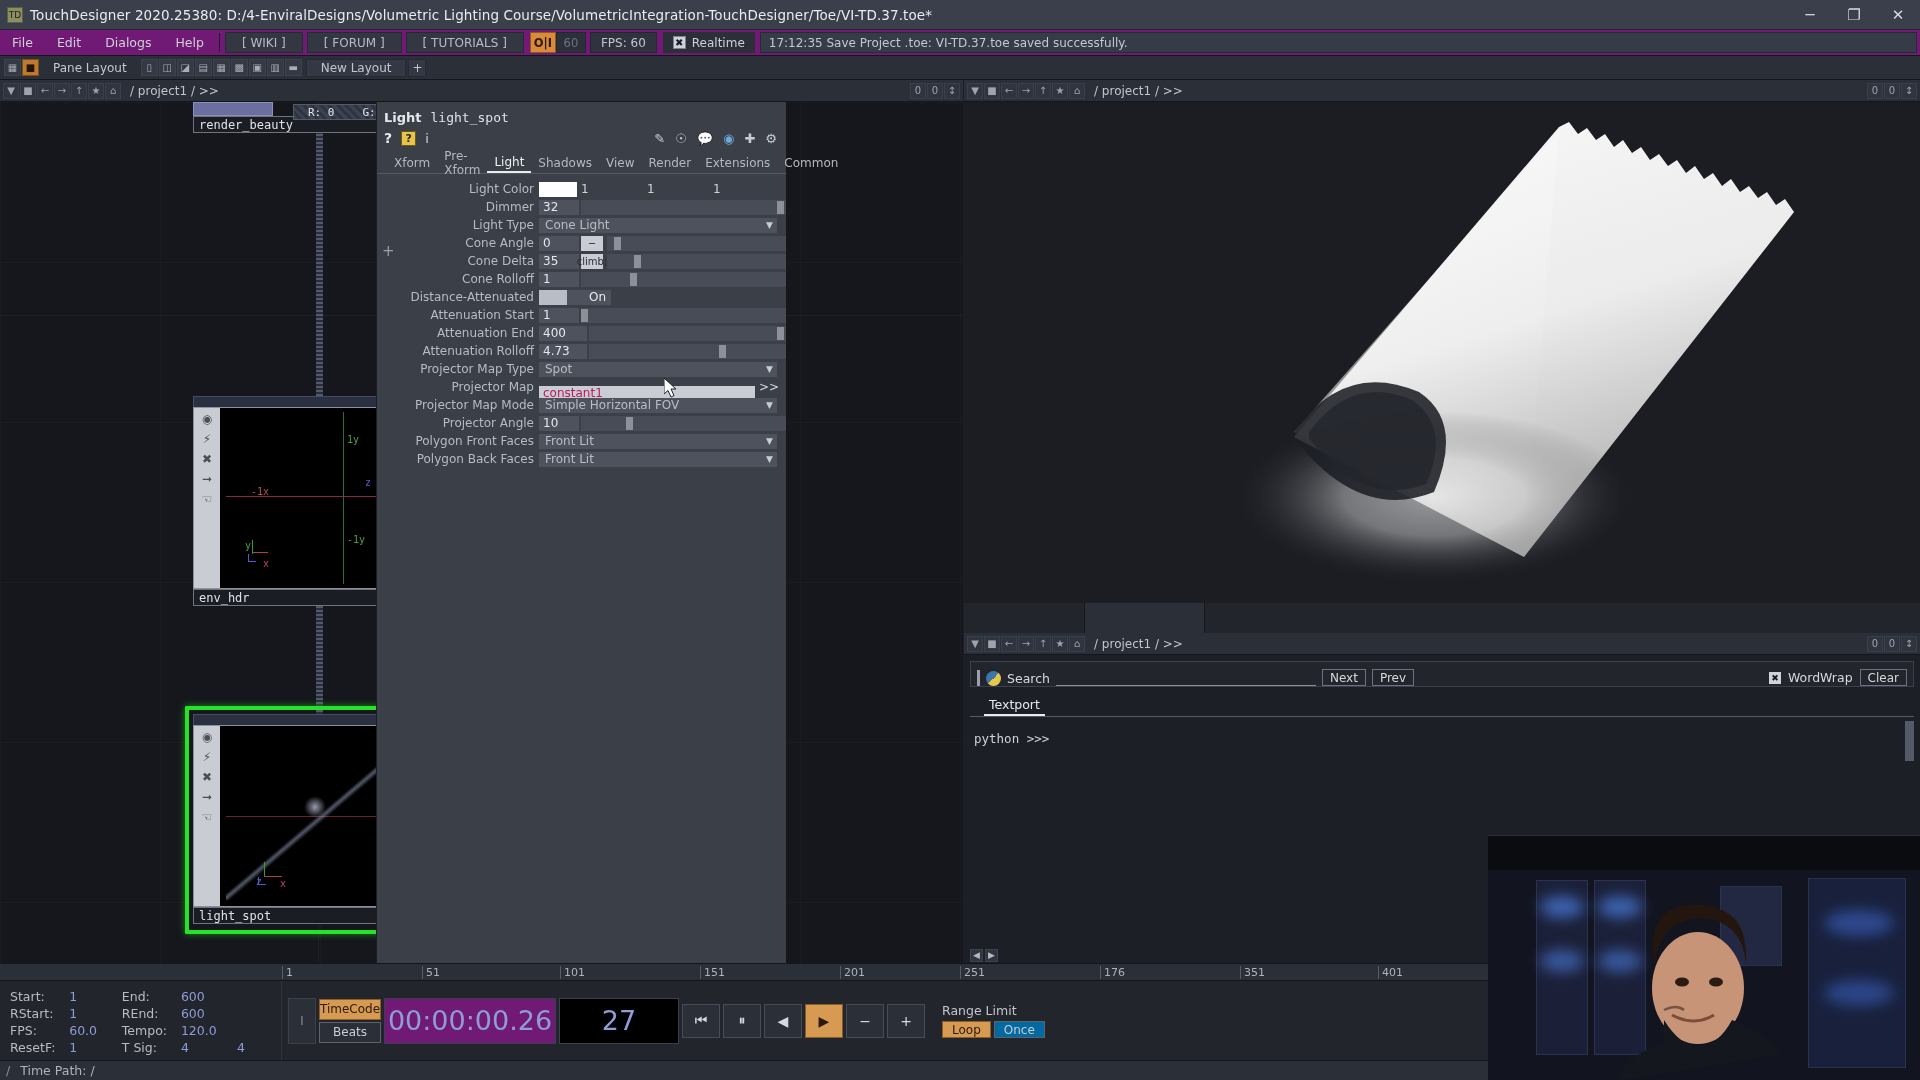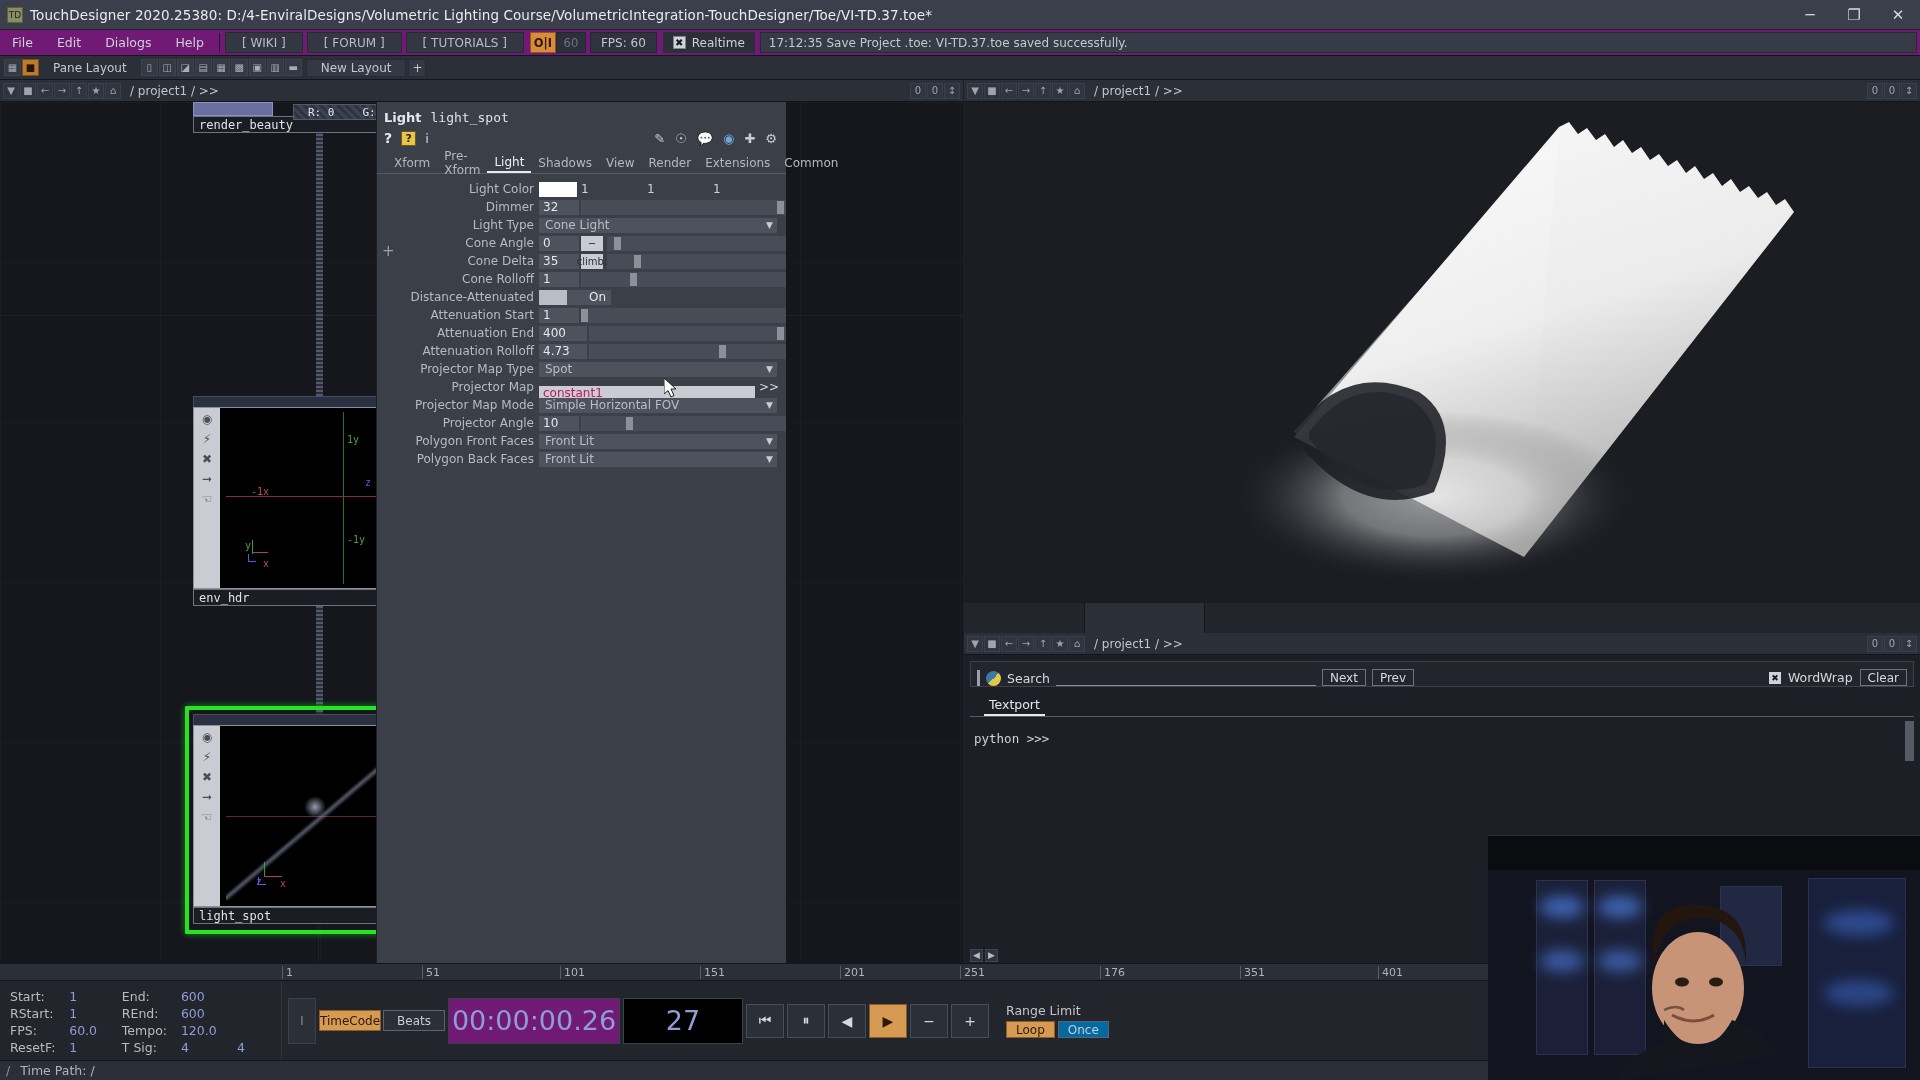--- a/index.html
+++ b/index.html
@@ -319,21 +319,21 @@
   .tl-stats table{ border-collapse:collapse; }
   .tl-stats td{ padding:0 0 2px 0; color:#b7bbc3; }
   .tl-stats td.k{ width:70px; }
   .tl-stats td.v{ width:72px;color:#8f9cd6; }
   .tl-transport{ flex:1;display:flex;flex-direction:column;min-width:0; }
   .tt-row{ flex:1;display:flex;align-items:center;gap:3px;padding:0 6px; }
   .tt-i{
     width:28px;height:46px;background:#2b2f38;border:1px solid #3a404c;
     display:flex;align-items:center;justify-content:center;color:#7d828c;font-size:13px;
   }
-  .tt-tcb{ display:flex;flex-direction:row;gap:2px; }
+  .tt-tcb{ display:flex;flex-direction:column;gap:2px; }
   .tt-tc{
     width:62px;height:21px;display:flex;align-items:center;justify-content:center;
     background:#2b2f38;border:1px solid #5c6270;font-size:12px;color:#c9ccd2;
   }
   .tt-tc.on{ background:#d79a52;border-color:#8a5f24;color:#2a1a06; }
   .tt-time{
     width:172px;height:46px;background:#701a75;display:flex;align-items:center;justify-content:center;
     font-family:"DejaVu Sans","Liberation Sans",sans-serif;font-size:27px;color:#8f9cd6;
     border:1px solid #3a404c;
   }

